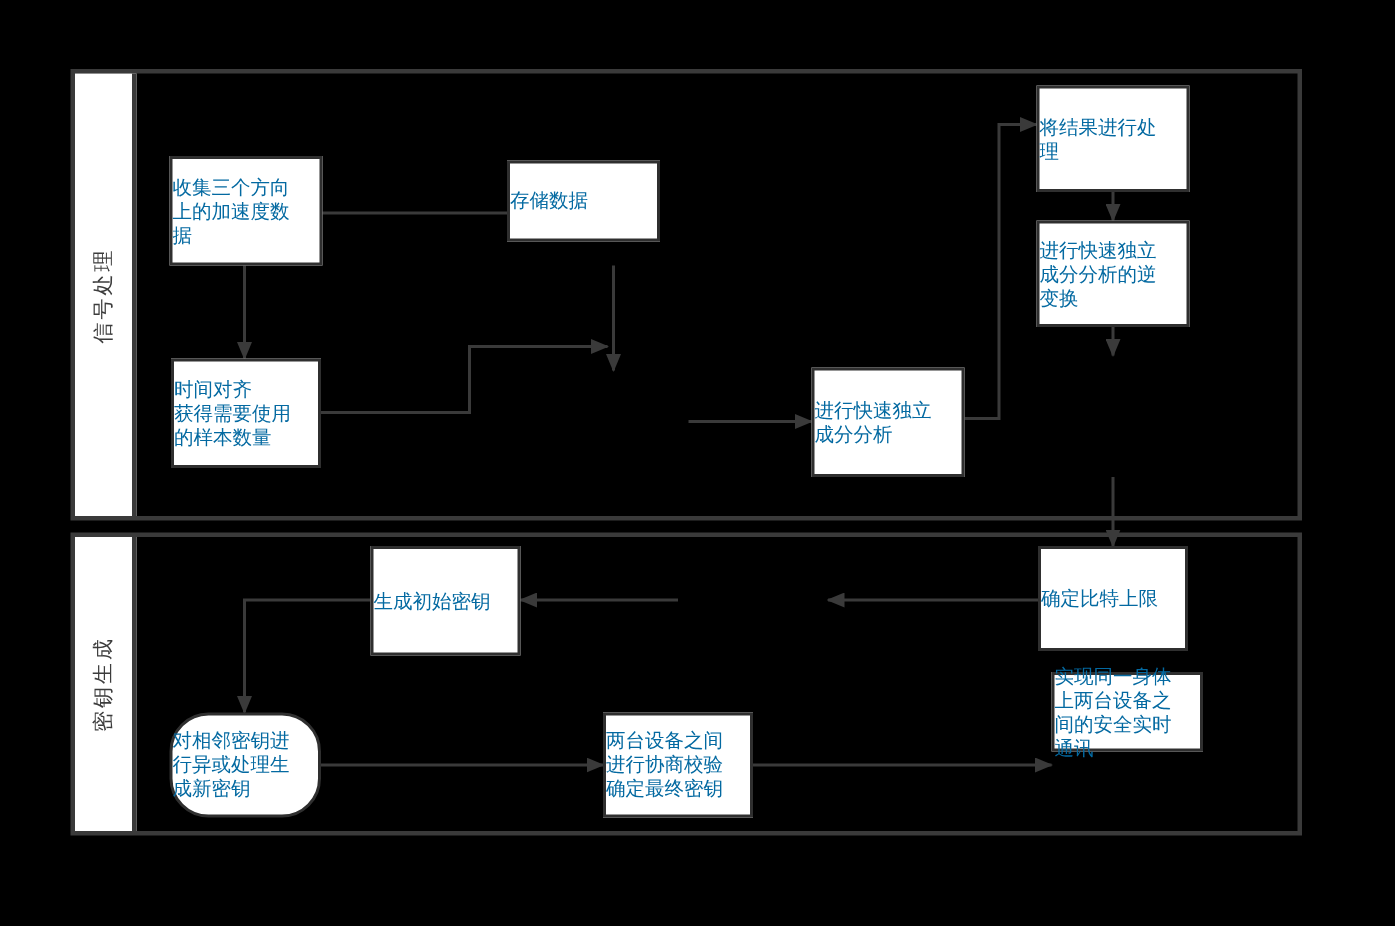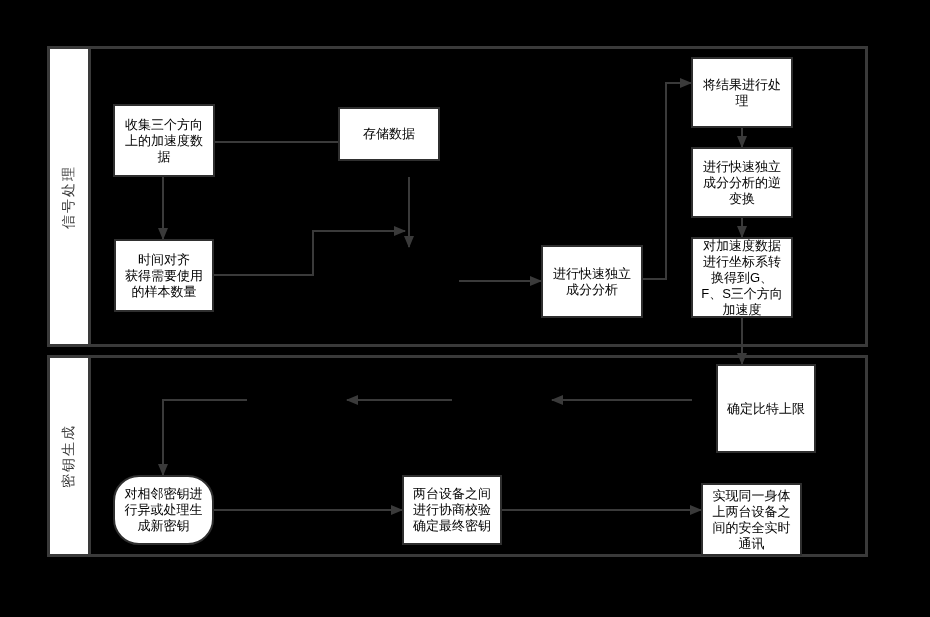--- a/index.html
+++ b/index.html
@@ -54,24 +54,24 @@
     position: absolute;
     background: #ffffff;
     border: 2px solid #2f2f2f;
     box-sizing: border-box;
     display: flex;
     align-items: center;
     justify-content: center;
   }
   .node-label {
     white-space: pre-line;
-    text-align: center;
+    text-align: left;
     font-size: 13px;
     line-height: 16px;
-    color: #000000;
+    color: #0369a1;
     width: 100%;
   }
 </style>
 </head>
 <body>
 
 <div id="stage">
     <div class="lane" style="left: 47px; top: 46px; width: 821px; height: 301px;">
       <div class="lane-label-cell">
         <span class="lane-label">信号处理</span>
@@ -122,39 +122,35 @@
     </div>
     <div class="node" style="left: 691px; top: 57px; width: 102px; height: 71px;">
       <span class="node-label">将结果进行处
 理</span>
     </div>
     <div class="node" style="left: 691px; top: 147px; width: 102px; height: 71px;">
       <span class="node-label">进行快速独立
 成分分析的逆
 变换</span>
     </div>
-    <div class="node" style="left: 691px; top: 237px; width: 102px; height: 81px;">
-      <span class="node-label">对加速度数据
-进行坐标系转
-换得到G、
-F、S三个方向
-加速度</span>
+    <div class="node" style="left: 692px; top: 364px; width: 100px; height: 70px;">
+      <span class="node-label">确定比特上限</span>
     </div>
-    <div class="node" style="left: 692px; top: 364px; width: 100px; height: 89px; margin-left: 24px;">
-      <span class="node-label">确定比特上限</span>
+    <div class="node" style="left: 247px; top: 364px; width: 100px; height: 73px;">
+      <span class="node-label">生成初始密钥</span>
     </div>
     <div class="node" style="left: 113px; top: 475px; width: 101px; height: 70px; border-radius: 26px;">
       <span class="node-label">对相邻密钥进
 行异或处理生
 成新密钥</span>
     </div>
     <div class="node" style="left: 402px; top: 475px; width: 100px; height: 70px;">
       <span class="node-label">两台设备之间
 进行协商校验
 确定最终密钥</span>
     </div>
-    <div class="node" style="left: 701px; top: 483px; width: 101px; height: 73px;">
+    <div class="node" style="left: 701px; top: 448px; width: 101px; height: 53px;">
       <span class="node-label">实现同一身体
 上两台设备之
 间的安全实时
 通讯</span>
     </div>
   </div>
 
 </body></html>

